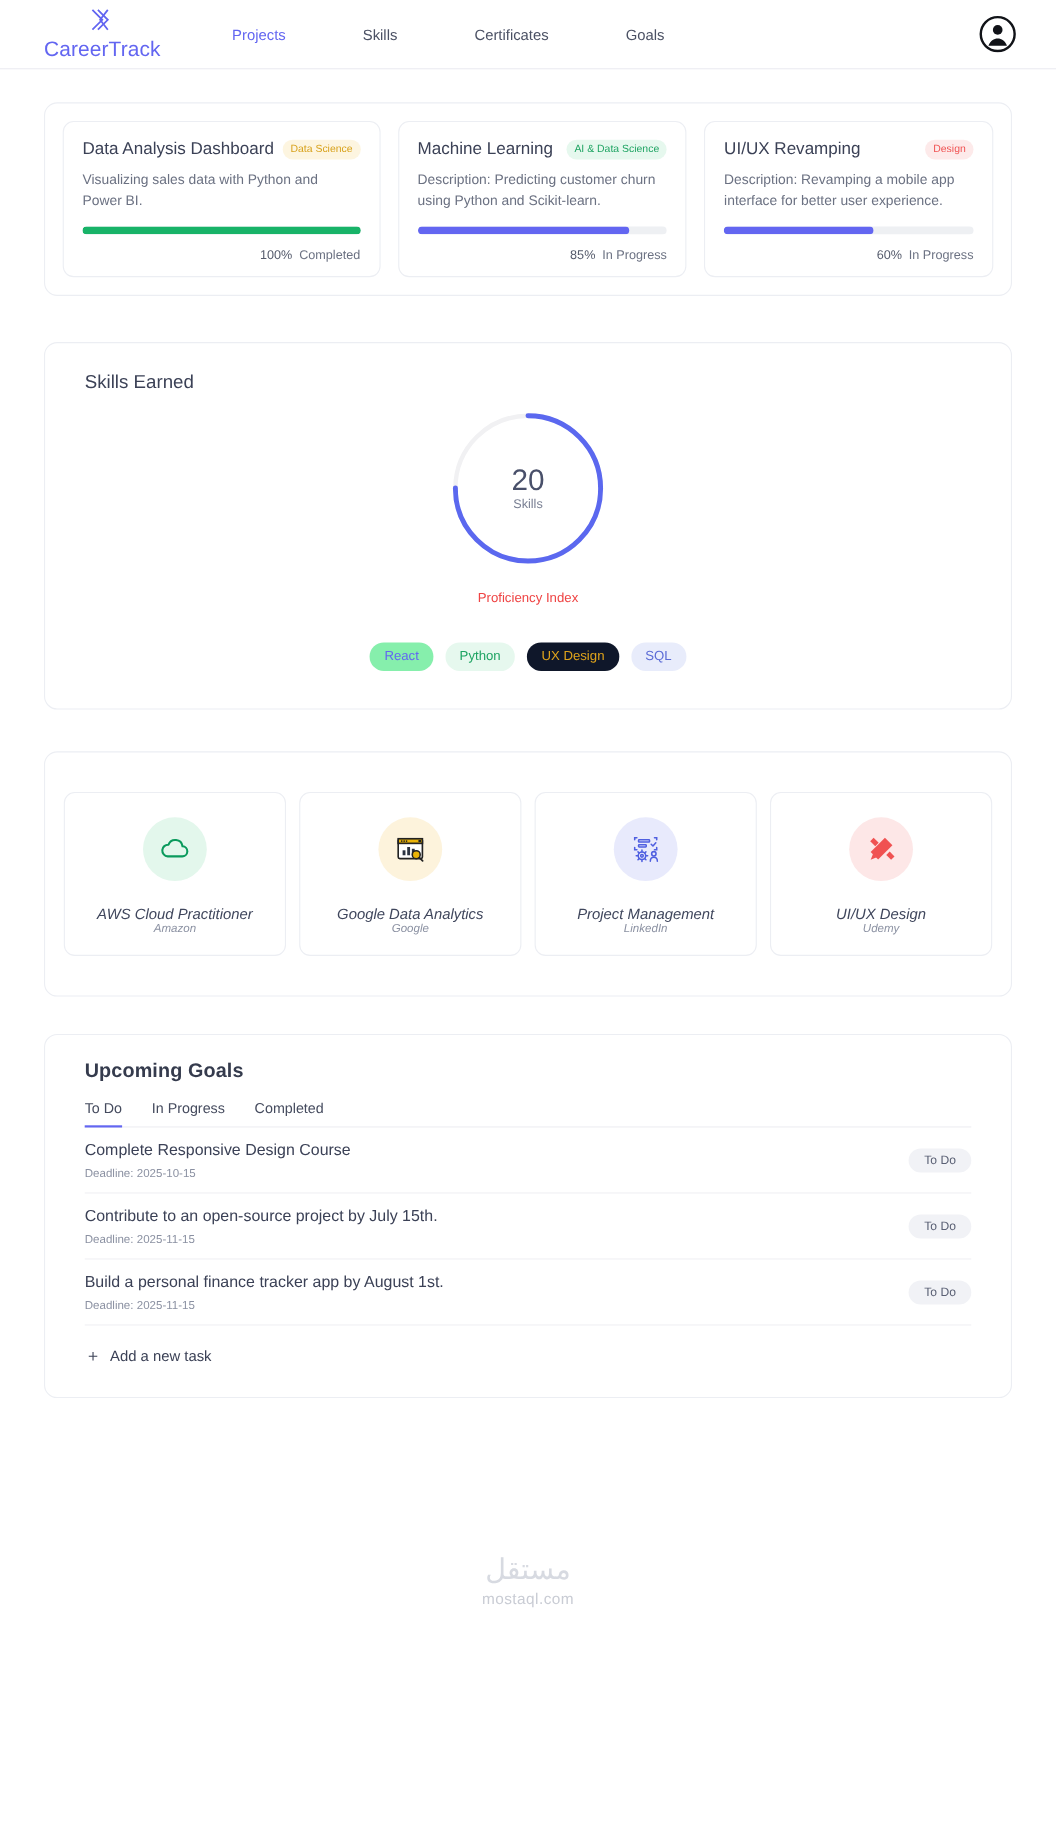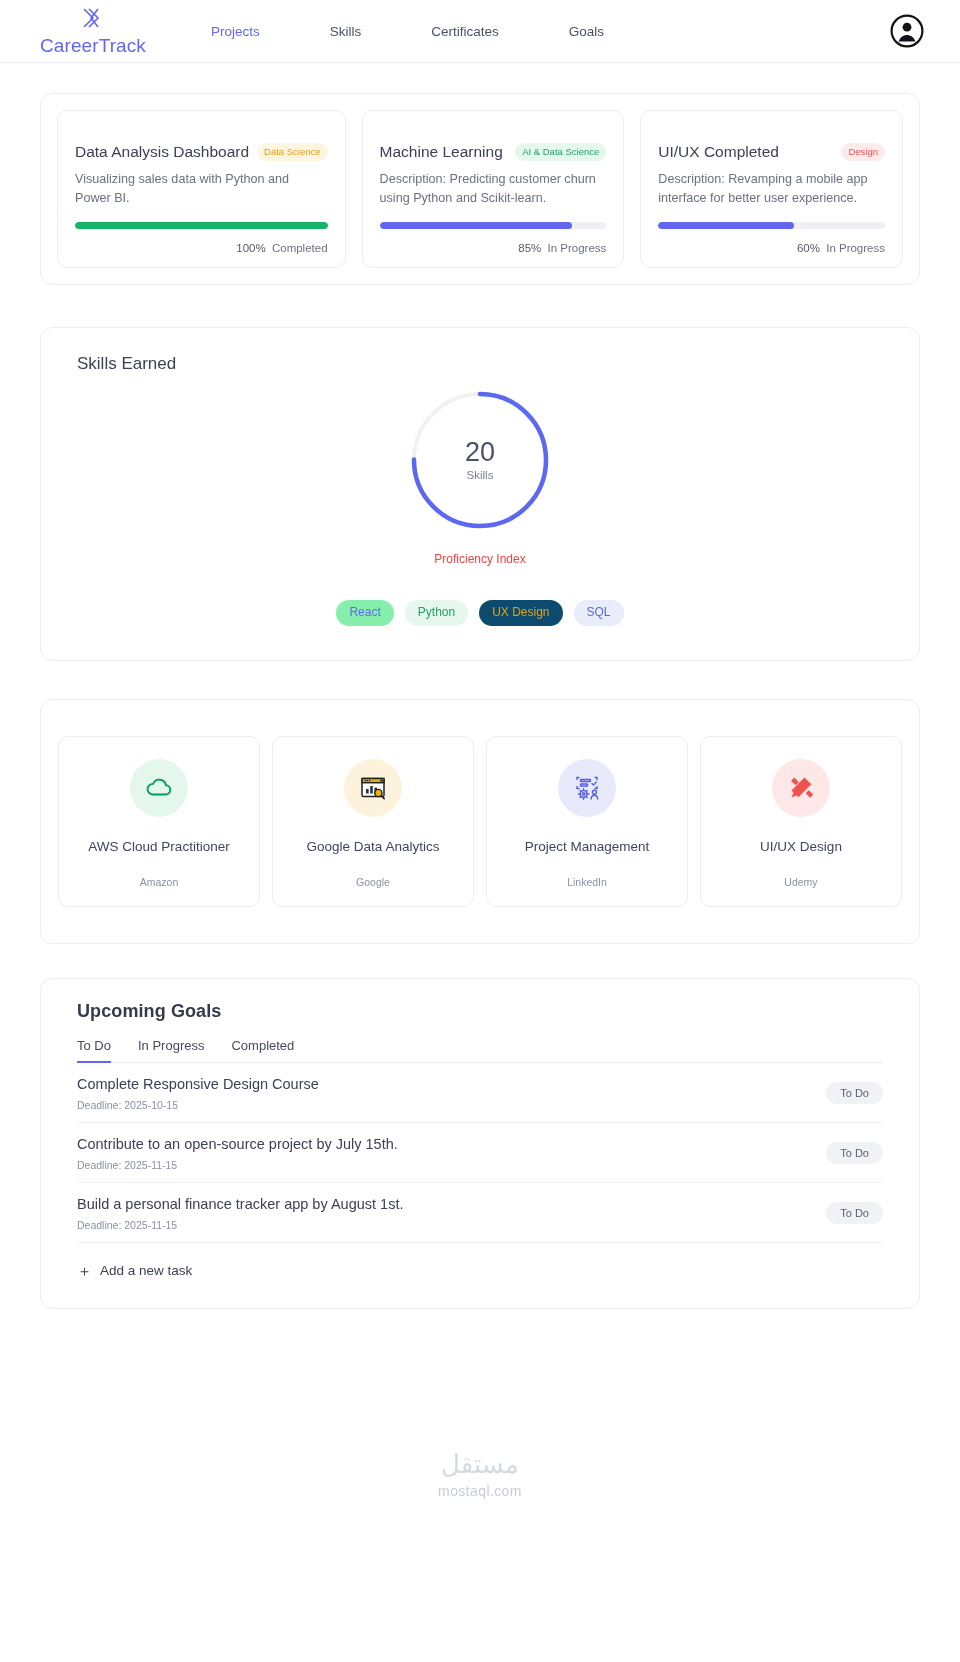--- a/index.html
+++ b/index.html
@@ -43,29 +43,29 @@
   .page { padding: 0 40px; }
   .panel {
     border: 1px solid #eceef3;
     border-radius: 12px;
     background: #fff;
     margin-top: 30px;
     padding: 16px;
   }
   .panel.goals { padding: 22px 36px 30px 36px; margin-top: 34px; }
   .panel.skills { padding: 26px 36px 34px; margin-top: 42px; }
-  .panel.certs { padding: 36px 2px 36px; margin-top: 38px; }
+  .panel.certs { padding: 36px 2px 36px; margin-top: 38px; font-style: italic; }
 
   
   .project-row { display: flex; gap: 16px; }
   .project-card {
     flex: 1;
     border: 1px solid #eceef3;
     border-radius: 10px;
-    padding: 32px 17px 13px;
+    padding: 16px 17px 13px;
     background: #fff;
     min-height: 137px;
     display: flex;
     flex-direction: column;
   }
   .project-card.wide { margin-top: 16px; min-height: 118px; padding: 18px 17px 14px; }
   .pc-head {
     display: flex;
     align-items: center;
     justify-content: space-between;
@@ -144,21 +144,21 @@
   .tags { display: flex; justify-content: center; gap: 11px; margin-top: 34px; }
   .tag {
     font-size: 12px;
     padding: 6px 13px;
     border-radius: 13px;
     line-height: 1.15;
     cursor: pointer;
   }
   .tag.react  { background: #86efac; color: #6366f1; }
   .tag.python { background: #e6f8ee; color: #1fa463; }
-  .tag.ux     { background: #0c4a6e; color: #e0a41b; text-align: right; }
+  .tag.ux     { background: #0f172a; color: #e0a41b; text-align: right; }
   .tag.sql    { background: #e8ecfb; color: #5b6bd6; }
 
   
   .cert-row { display: flex; gap: 12px; padding: 0 15px; }
   .cert-card {
     flex: 1;
     border: 1px solid #eceef3;
     border-radius: 10px;
     padding: 22px 10px 18px;
     display: flex;
@@ -171,21 +171,21 @@
     width: 58px; height: 58px;
     border-radius: 50%;
     display: flex; align-items: center; justify-content: center;
     margin-bottom: 22px;
   }
   .cert-icon.aws    { background: #e3f7ec; }
   .cert-icon.google { background: #fdf3dc; }
   .cert-icon.uiux   { background: #fde7e7; }
   .cert-icon.pm     { background: #e8eafc; }
   .cert-name { font-size: 13.5px; color: #3f465c; text-align: center; }
-  .cert-issuer { font-size: 10.5px; color: #8b91a2; margin-top: 22px; }
+  .cert-issuer { font-size: 10.5px; color: #8b91a2; margin-top: 0; }
 
   
   .goals-title { font-size: 18px; font-weight: 700; color: #353b4d; letter-spacing: .1px; }
   .goal-tabs {
     display: flex;
     gap: 27px;
     margin-top: 16px;
     border-bottom: 1px solid #ededf2;
   }
   .goal-tab {
@@ -298,21 +298,21 @@
           <div class="progress-fill" id="p1" style="width: 85%; background: rgb(99, 102, 241);"></div>
         </div>
         <div class="pc-foot">
           <span class="pct">85%</span>
           <span class="state">In Progress</span>
         </div>
       </div>
 
       <div class="project-card">
         <div class="pc-head">
-          <div class="pc-title">UI/UX Completed</div>
+          <div class="pc-title">UI/UX Revamping</div>
           <div class="badge design">Design</div>
         </div>
         <div class="pc-desc">Description: Revamping a mobile app interface for better user experience.</div>
         <div class="progress-track">
           <div class="progress-fill" id="p2" style="width: 60%; background: rgb(99, 102, 241);"></div>
         </div>
         <div class="pc-foot">
           <span class="pct">60%</span>
           <span class="state">In Progress</span>
         </div>

